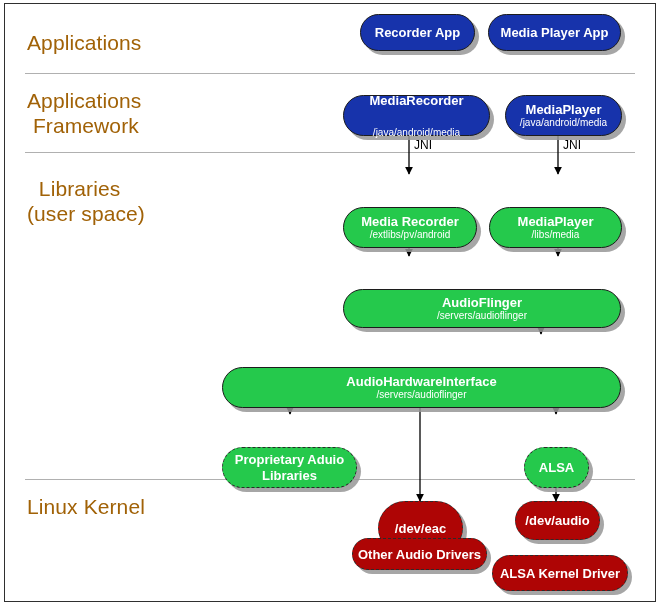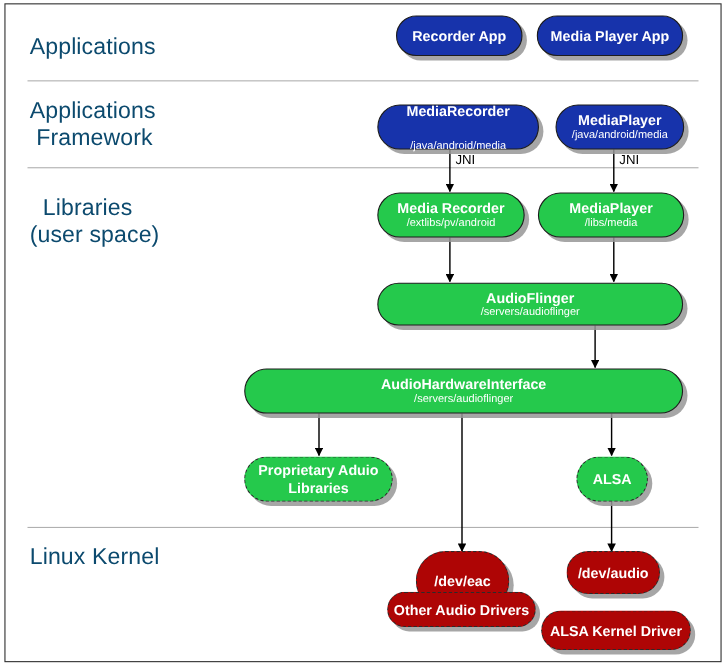--- a/index.html
+++ b/index.html
@@ -18,21 +18,21 @@
     left:4px;top:3px;
     width:652px;height:599px;
     border:1px solid #2f2f2f;
     box-sizing:border-box;
     pointer-events:none;
   }
 
   
   .band-label{
     position:absolute;
-    color:#0c4a6e;
+    color:#a16207;
     font-size:21px;
     line-height:25px;
     white-space:pre;
     letter-spacing:0.1px;
   }
 
   
   .divider{
     position:absolute;
     height:0;
@@ -74,21 +74,21 @@
     font-weight:bold;
   }
   .node .sub{
     font-size:10px;
     line-height:12px;
     white-space:nowrap;
   }
   .node.two-line .title{line-height:16px;}
 
   .node.blue{background:#1733ab;}
-  .node.green{background:#25c94c;}
+  .node.green{background:#25c94c;margin-top:32px;}
   .node.red{background:#ae0505;}
   .node.dashed{border:1px dashed #2b2b2b;}
 </style>
 </head>
 <body>
 
 <div id="diagram">
 
   <div id="frame"></div>
 

